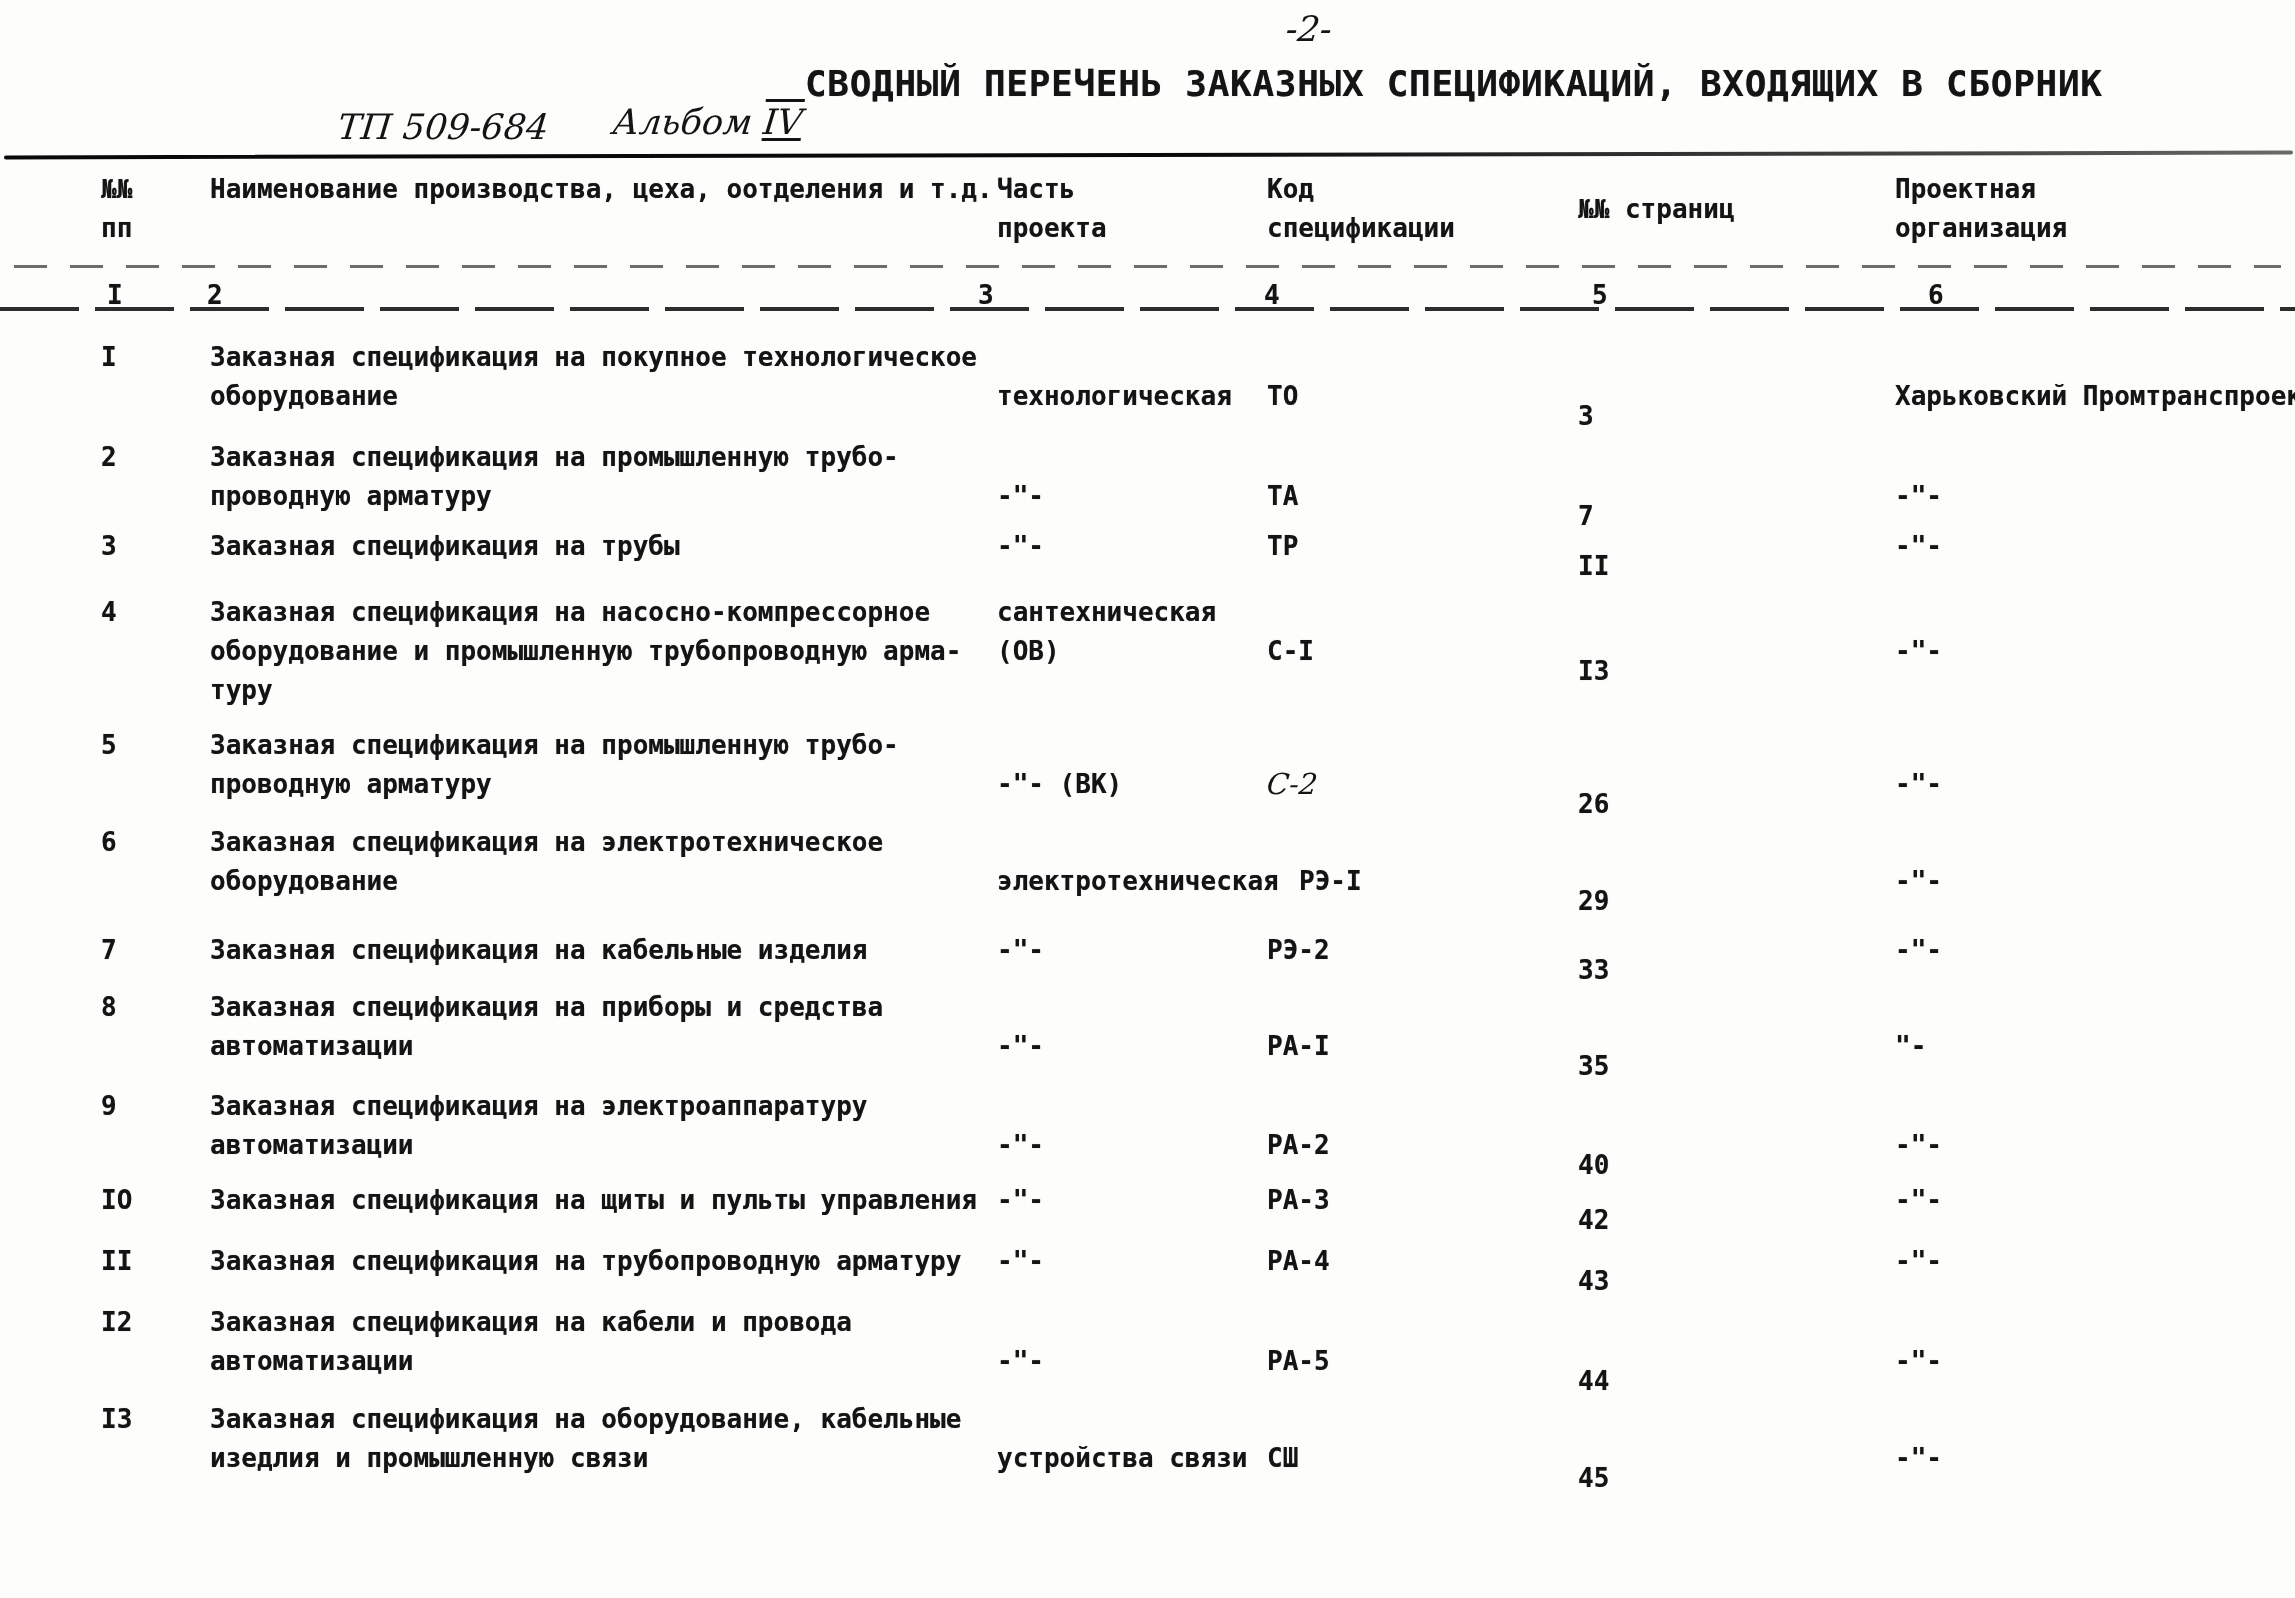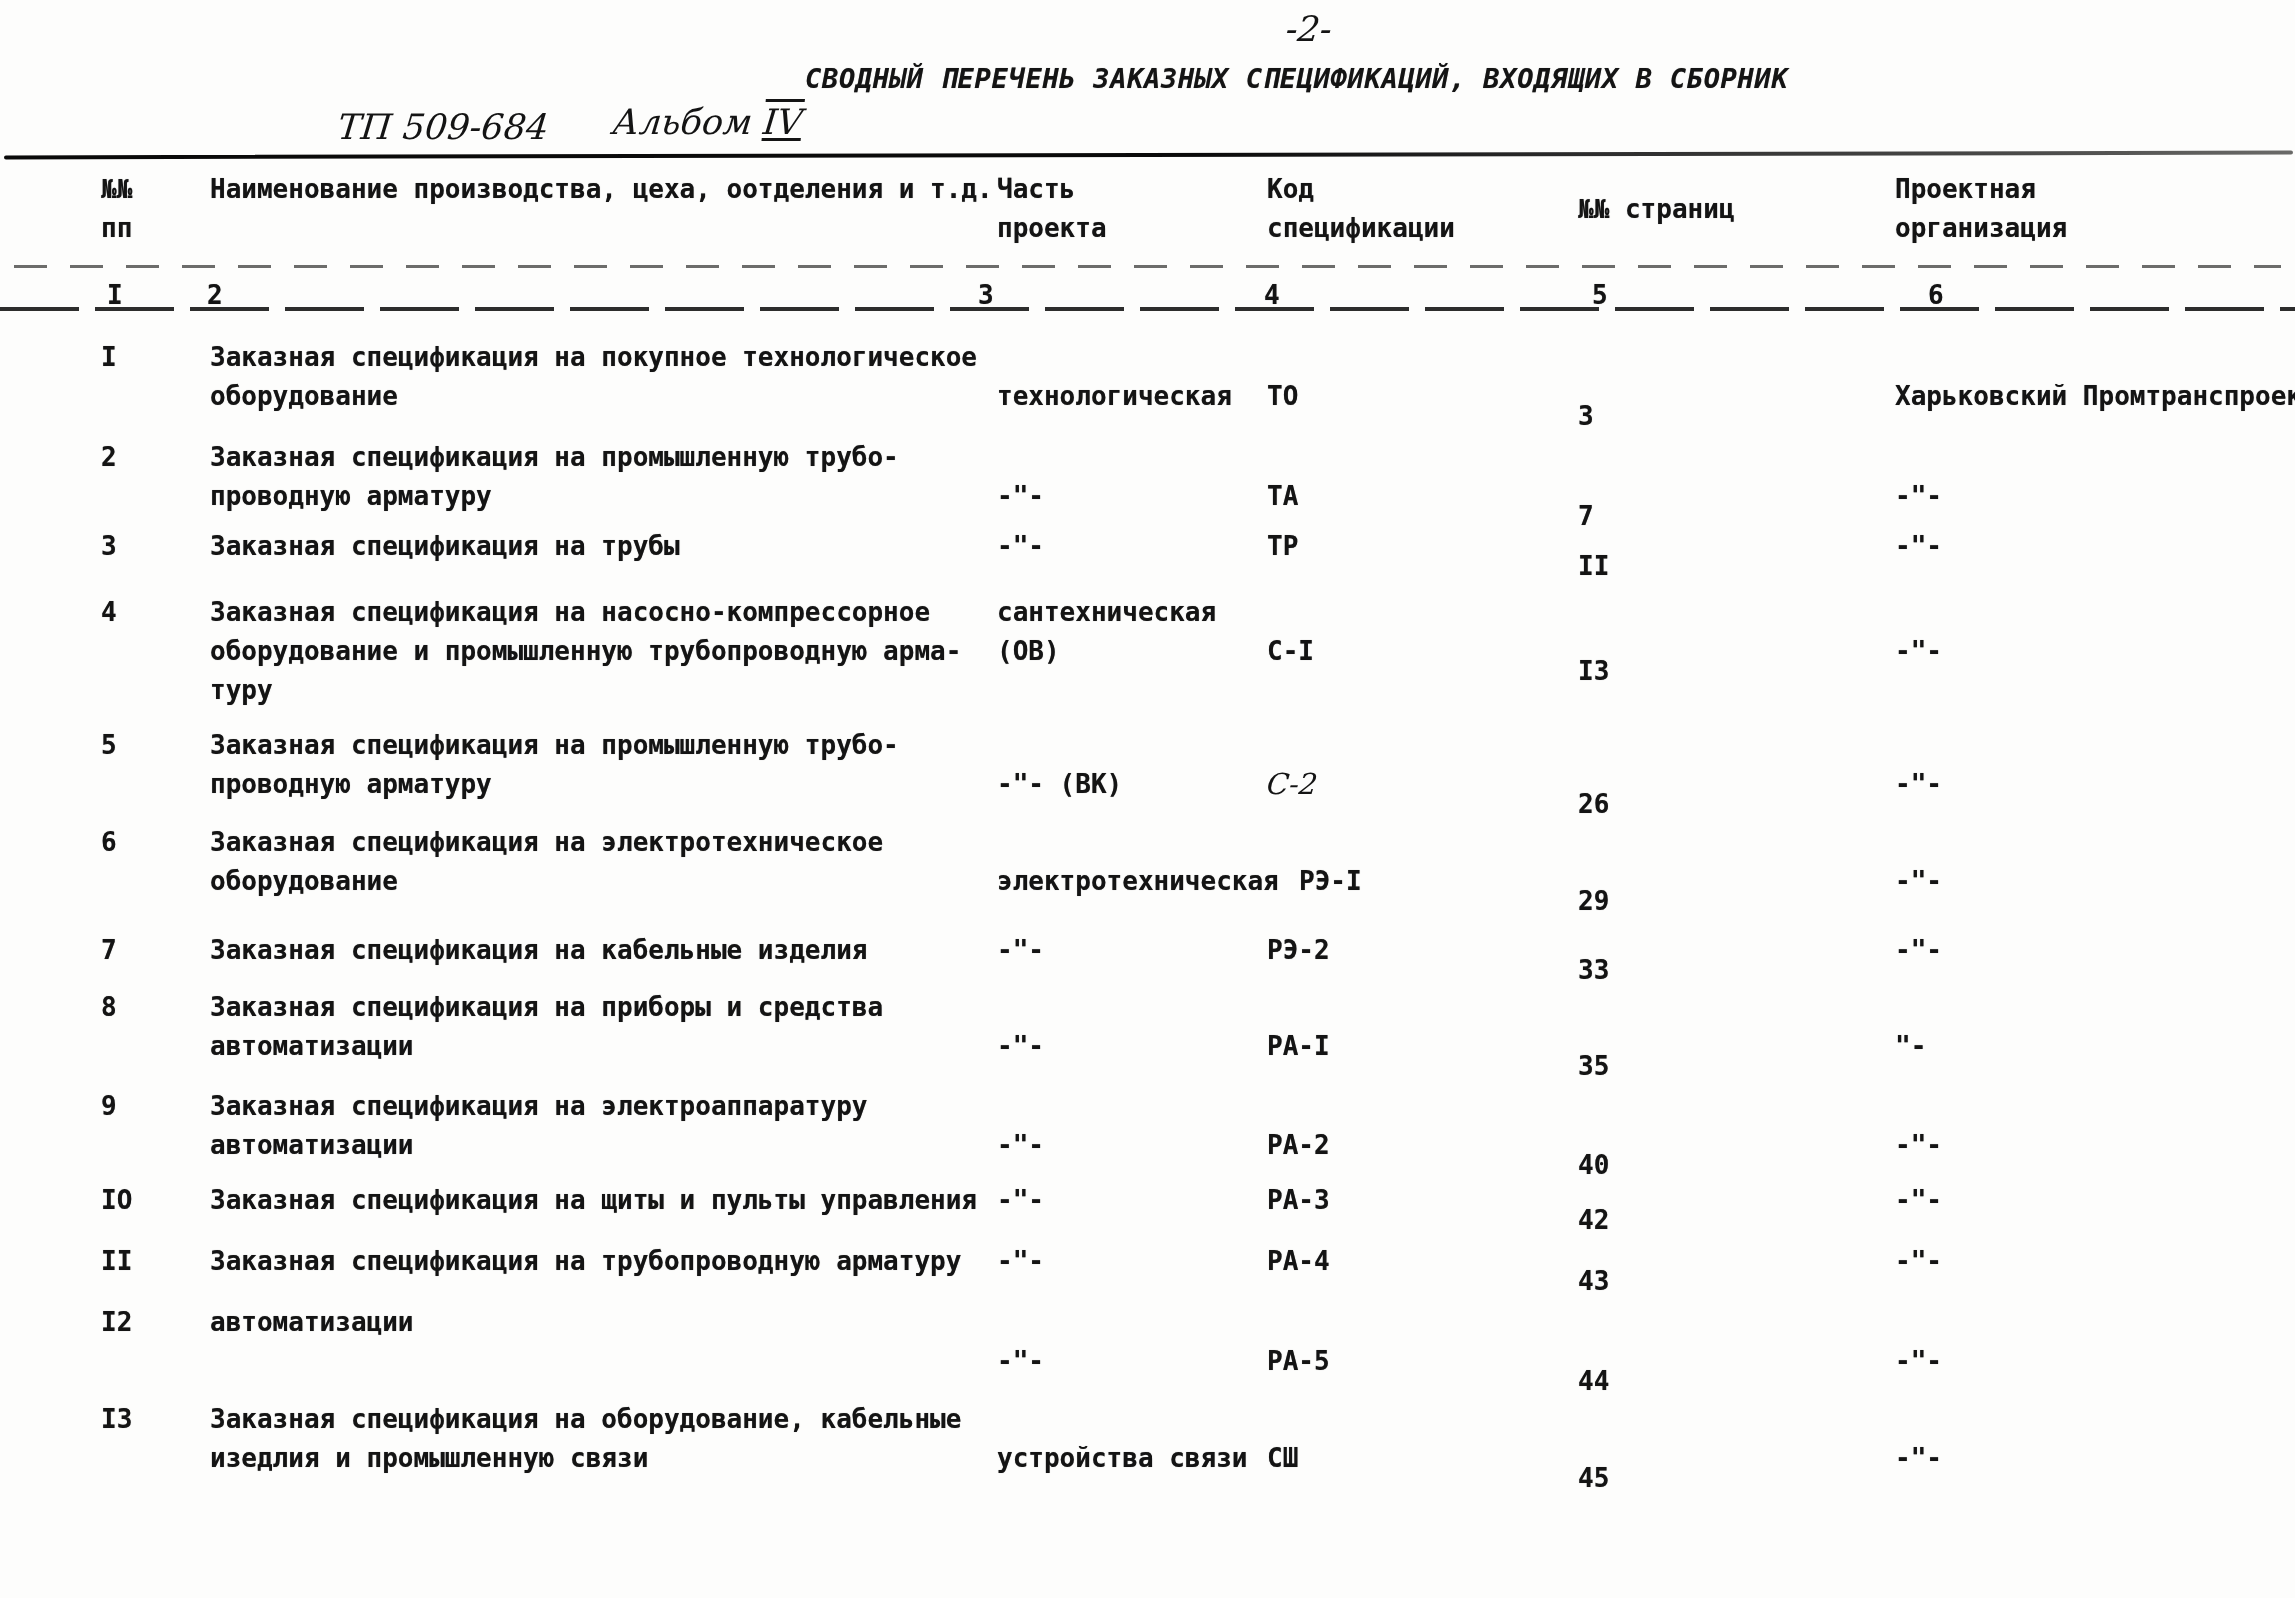--- a/index.html
+++ b/index.html
@@ -9,21 +9,21 @@
     margin:0 auto;
     background:#fdfdfc;
     overflow:hidden;
     font-family:"DejaVu Sans Mono", monospace;
     font-weight:700;
     color:#141414;
     text-shadow:0 0 0.7px rgba(20,20,20,.55);
   }
   .abs{position:absolute;white-space:nowrap;}
   .t36{font-size:26px;line-height:39px;}
-  .title{font-size:27px;letter-spacing:0.7px;font-style:italic;}
+  .title{font-size:36px;letter-spacing:0.7px;}
   .hand{
     font-family:"DejaVu Serif", serif;
     font-style:italic;
     font-weight:500;
     text-shadow:none;
     transform:skewX(-6deg);
   }
   .hw-lg{font-size:35px;}
   .roman{text-decoration:underline overline;text-underline-offset:4.3px;}
   
@@ -232,20 +232,21 @@
     </div>
     <div class="cell c-part aux">-"-</div>
     <div class="cell c-code aux">РА-4</div>
     <div class="cell c-page aux">43</div>
     <div class="cell c-org aux">-"-</div>
   </div>
 
   <div class="row t36 aux1" style="top:1303px;">
     <div class="cell c-num">I2</div>
     <div class="cell c-name">
+      <div>Заказная спецификация на кабели и провода</div>
       <div>автоматизации</div>
     </div>
     <div class="cell c-part aux">-"-</div>
     <div class="cell c-code aux">РА-5</div>
     <div class="cell c-page aux">44</div>
     <div class="cell c-org aux">-"-</div>
   </div>
 
   <div class="row t36 aux1" style="top:1400px;">
     <div class="cell c-num">I3</div>

